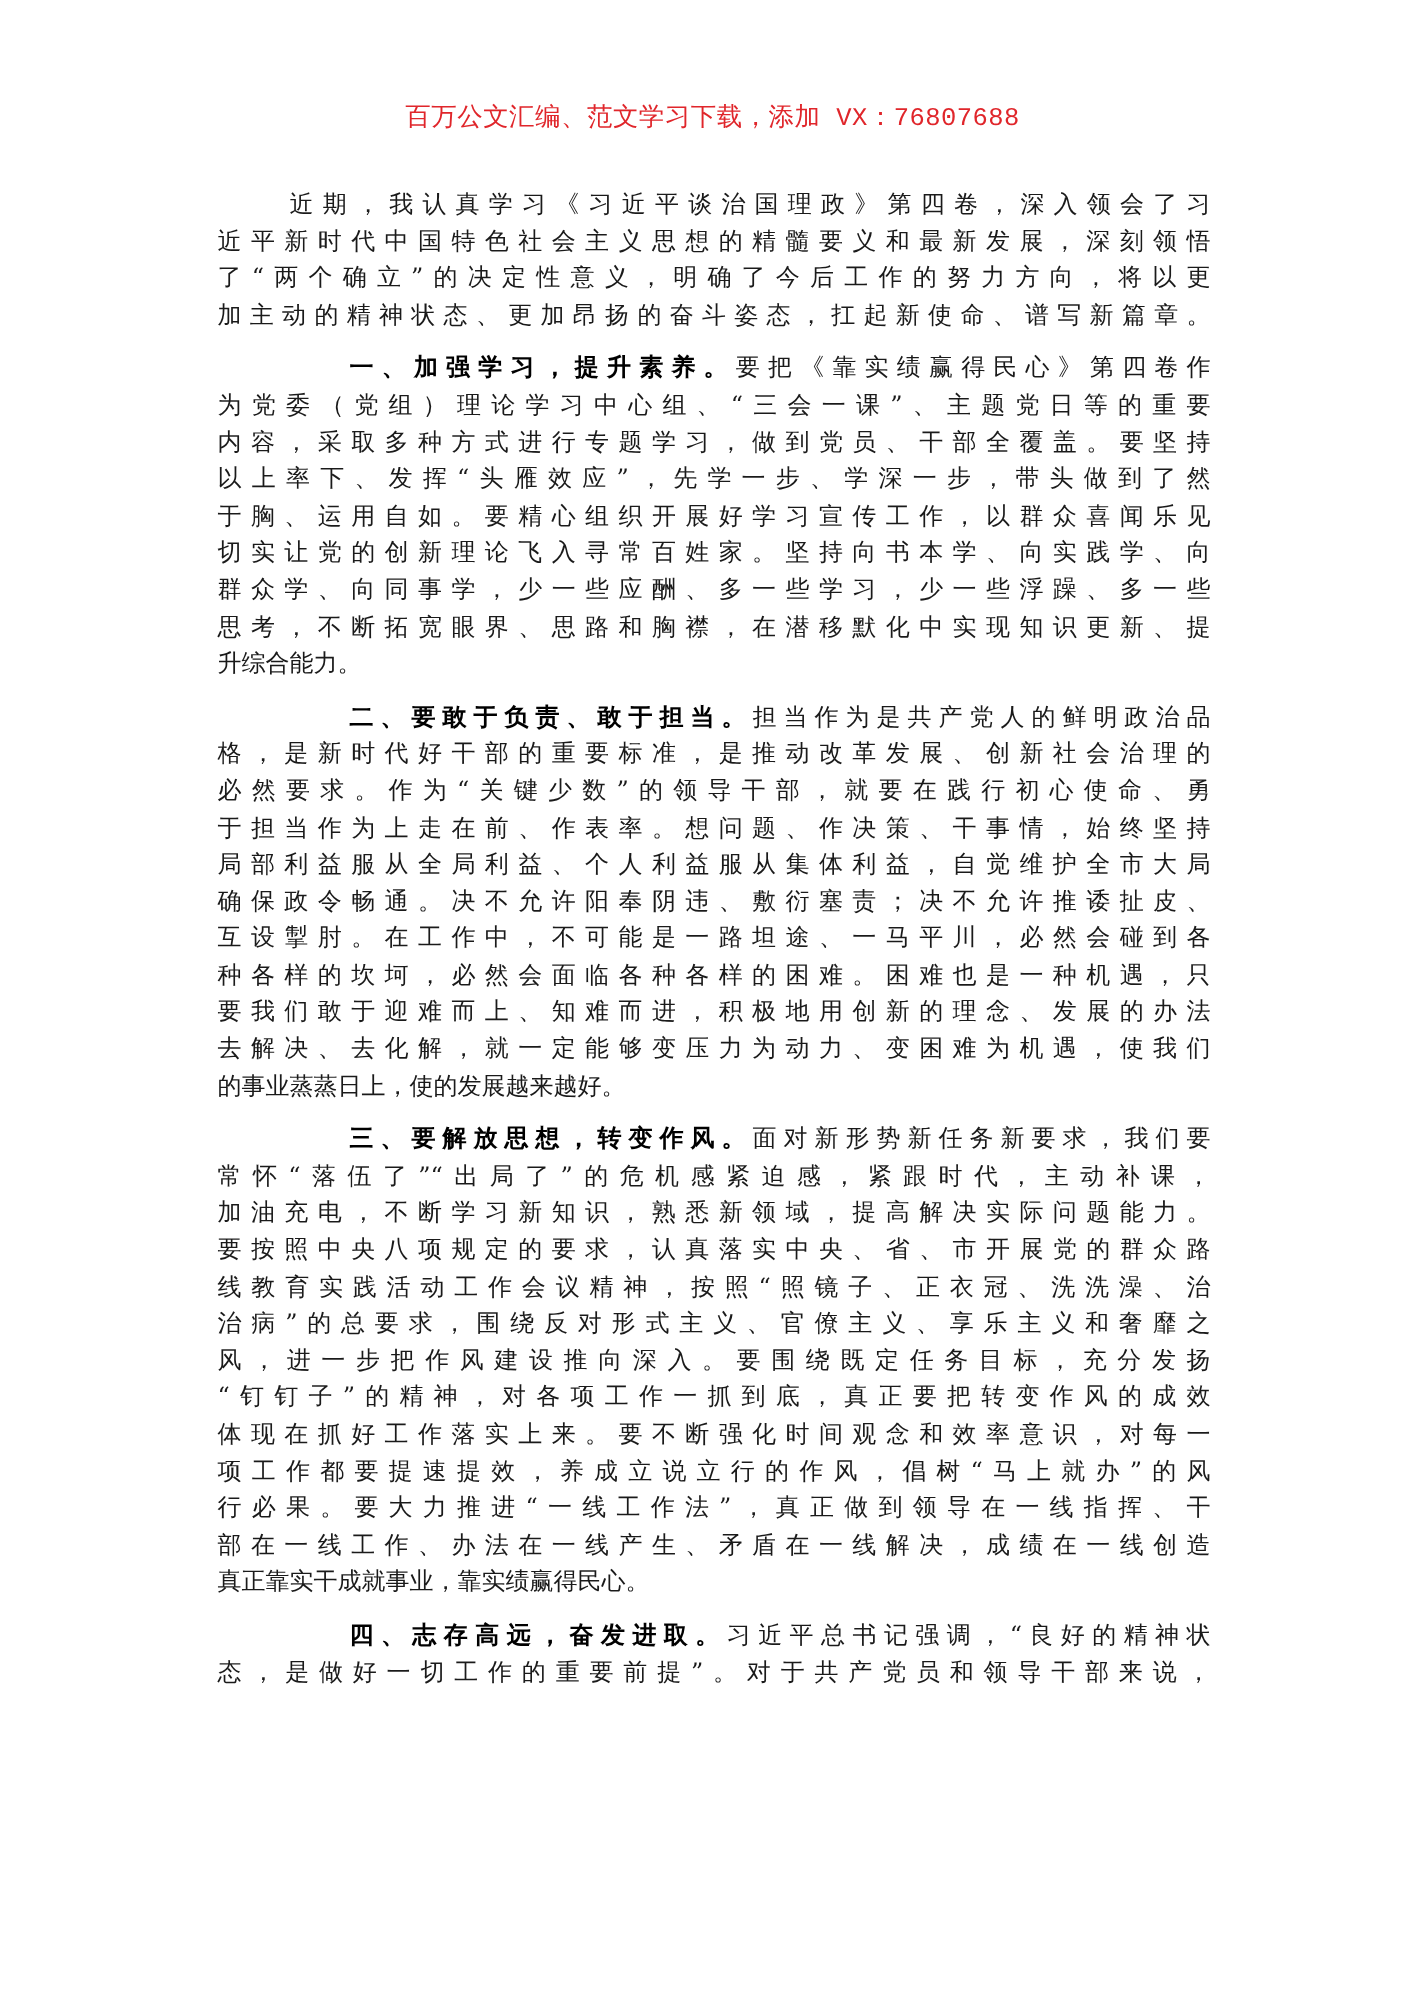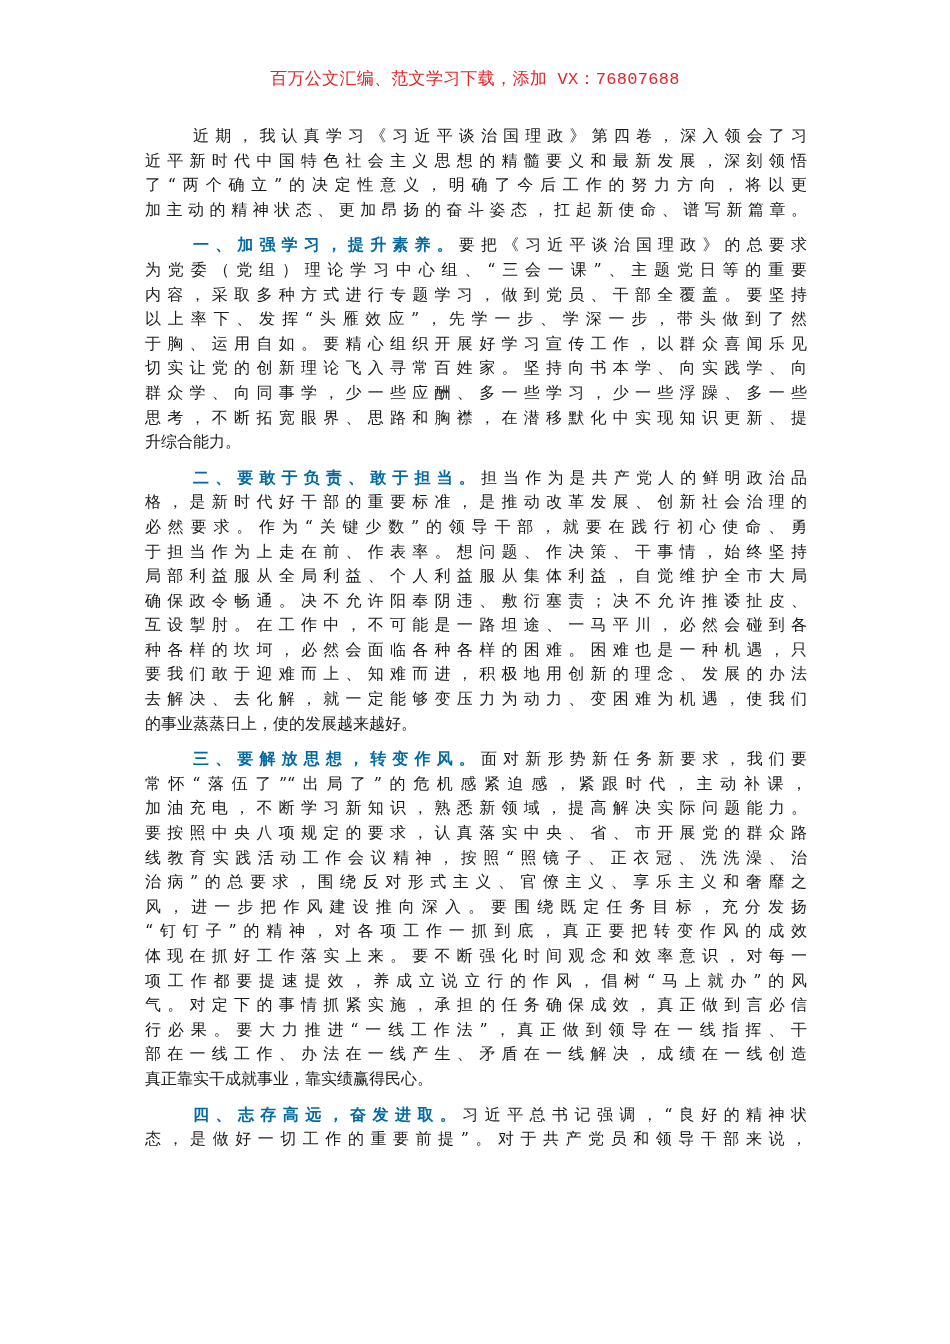--- a/index.html
+++ b/index.html
@@ -56,41 +56,42 @@
     }
     .line.last {
       text-align-last: left;
     }
     .line.first {
       text-indent: 48px;
     }
     .heading {
       font-weight: bold;
       font-family: Liberation Mono, monospace;
-      color: #0369a1;
+      color: #000000;
+      margin-left: 40px;
     }
   </style>
 </head>
 <body>
 
 <div class="page">
 
   <div class="watermark">百万公文汇编、范文学习下载，添加 VX：76807688</div>
 
   <div class="body-text">
 
     <div class="para">
       <span class="line first">近期，我认真学习《习近平谈治国理政》第四卷，深入领会了习</span>
       <span class="line">近平新时代中国特色社会主义思想的精髓要义和最新发展，深刻领悟</span>
       <span class="line">了“两个确立”的决定性意义，明确了今后工作的努力方向，将以更</span>
       <span class="line">加主动的精神状态、更加昂扬的奋斗姿态，扛起新使命、谱写新篇章。</span>
     </div>
 
     <div class="para">
-      <span class="line first"><span class="heading">一、加强学习，提升素养。</span><span>要把《习近平谈治国理政》的总要求</span></span>
+      <span class="line first"><span class="heading">一、加强学习，提升素养。</span><span>要把《靠实绩赢得民心》第四卷作</span></span>
       <span class="line">为党委（党组）理论学习中心组、“三会一课”、主题党日等的重要</span>
       <span class="line">内容，采取多种方式进行专题学习，做到党员、干部全覆盖。要坚持</span>
       <span class="line">以上率下、发挥“头雁效应”，先学一步、学深一步，带头做到了然</span>
       <span class="line">于胸、运用自如。要精心组织开展好学习宣传工作，以群众喜闻乐见</span>
       <span class="line">切实让党的创新理论飞入寻常百姓家。坚持向书本学、向实践学、向</span>
       <span class="line">群众学、向同事学，少一些应酬、多一些学习，少一些浮躁、多一些</span>
       <span class="line">思考，不断拓宽眼界、思路和胸襟，在潜移默化中实现知识更新、提</span>
       <span class="line last">升综合能力。</span>
     </div>
 
@@ -112,21 +113,20 @@
       <span class="line first"><span class="heading">三、要解放思想，转变作风。</span><span>面对新形势新任务新要求，我们要</span></span>
       <span class="line">常怀“落伍了”“出局了”的危机感紧迫感，紧跟时代，主动补课，</span>
       <span class="line">加油充电，不断学习新知识，熟悉新领域，提高解决实际问题能力。</span>
       <span class="line">要按照中央八项规定的要求，认真落实中央、省、市开展党的群众路</span>
       <span class="line">线教育实践活动工作会议精神，按照“照镜子、正衣冠、洗洗澡、治</span>
       <span class="line">治病”的总要求，围绕反对形式主义、官僚主义、享乐主义和奢靡之</span>
       <span class="line">风，进一步把作风建设推向深入。要围绕既定任务目标，充分发扬</span>
       <span class="line">“钉钉子”的精神，对各项工作一抓到底，真正要把转变作风的成效</span>
       <span class="line">体现在抓好工作落实上来。要不断强化时间观念和效率意识，对每一</span>
       <span class="line">项工作都要提速提效，养成立说立行的作风，倡树“马上就办”的风</span>
-      <span class="line">气。对定下的事情抓紧实施，承担的任务确保成效，真正做到言必信</span>
       <span class="line">行必果。要大力推进“一线工作法”，真正做到领导在一线指挥、干</span>
       <span class="line">部在一线工作、办法在一线产生、矛盾在一线解决，成绩在一线创造</span>
       <span class="line last">真正靠实干成就事业，靠实绩赢得民心。</span>
     </div>
 
     <div class="para">
       <span class="line first"><span class="heading">四、志存高远，奋发进取。</span><span>习近平总书记强调，“良好的精神状</span></span>
       <span class="line">态，是做好一切工作的重要前提”。对于共产党员和领导干部来说，</span>
     </div>
 

